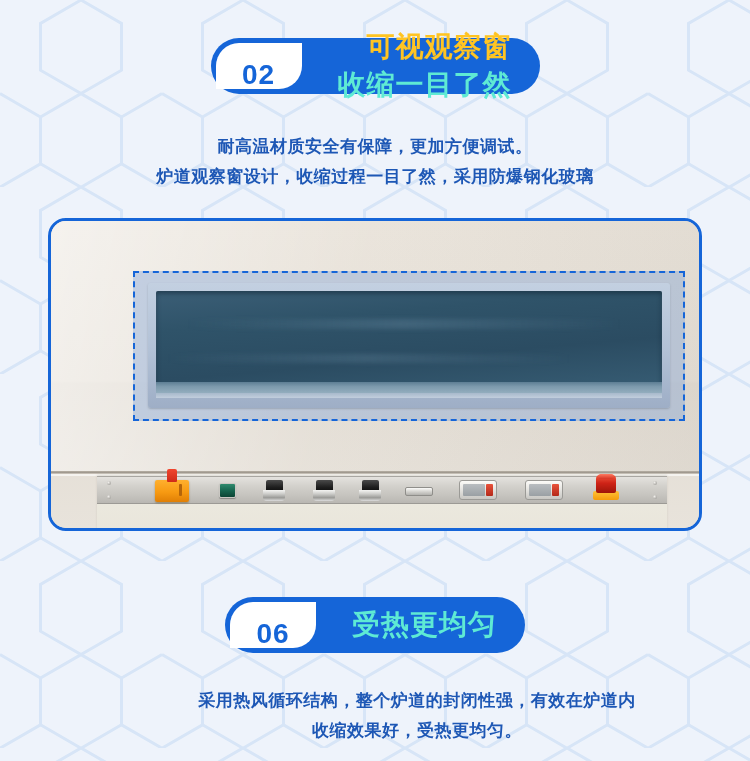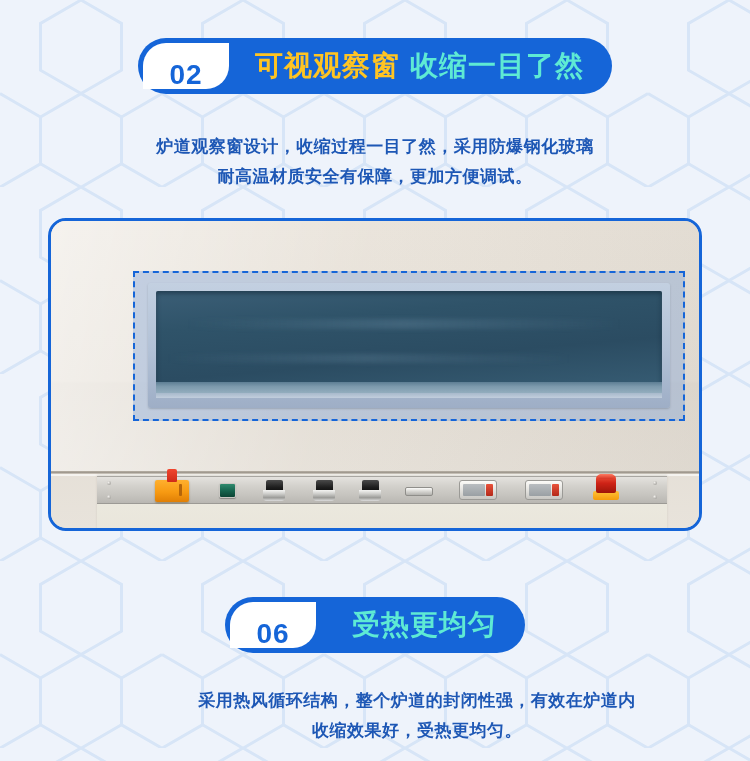--- a/index.html
+++ b/index.html
@@ -70,20 +70,21 @@
     font-weight: bold;
     letter-spacing: 1px;
     line-height: 1;
     padding: 0 16px;
   }
   .banner-title {
     display: flex;
     align-items: flex-end;
     margin-left: 26px;
     white-space: nowrap;
+    flex-direction: column;
   }
   .title-accent {
     color: #ffc422;
     font-size: 28px;
     font-weight: bold;
     letter-spacing: 1px;
   }
   .title-main {
     color: #5eead4;
     font-size: 28px;
@@ -426,22 +427,22 @@
         <span class="badge-num">02</span>
       </div>
       <div class="banner-title">
         <span class="title-accent">可视观察窗</span>
         <span class="title-main">收缩一目了然</span>
       </div>
     </div>
   </div>
 
   <div class="desc" style="top:132px;">
+    <div>耐高温材质安全有保障，更加方便调试。</div>
     <div>炉道观察窗设计，收缩过程一目了然，采用防爆钢化玻璃</div>
-    <div>耐高温材质安全有保障，更加方便调试。</div>
   </div>
 
   <div class="photo-frame">
     <div class="photo-inner">
       <div class="body-shade"></div>
       <div class="seam"></div>
       <div class="seam2"></div>
 
       <div class="window-outer">
         <div class="window-glass">

